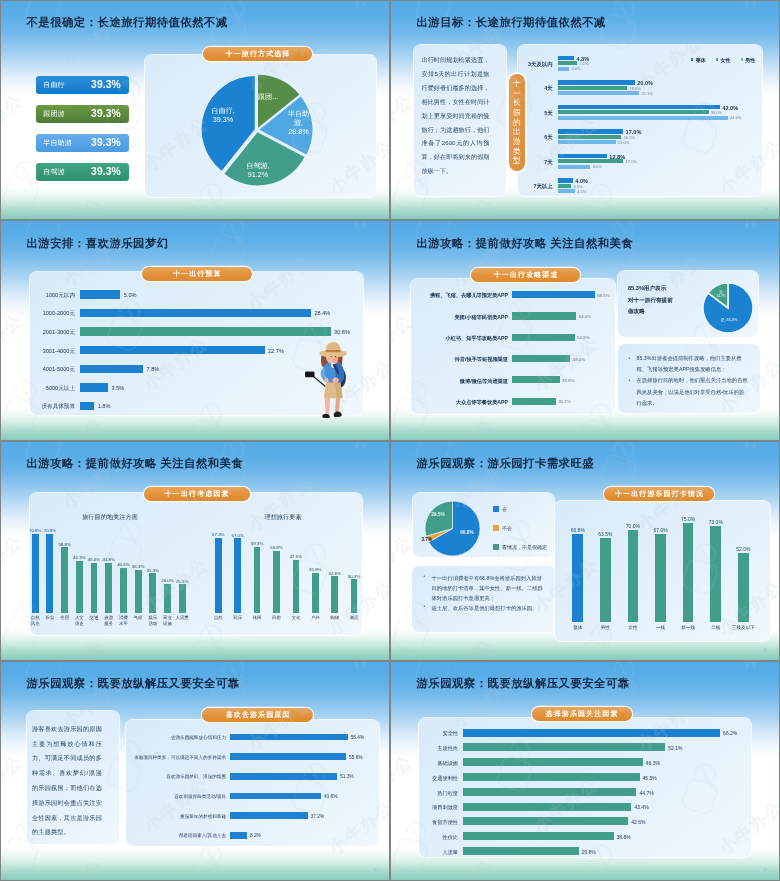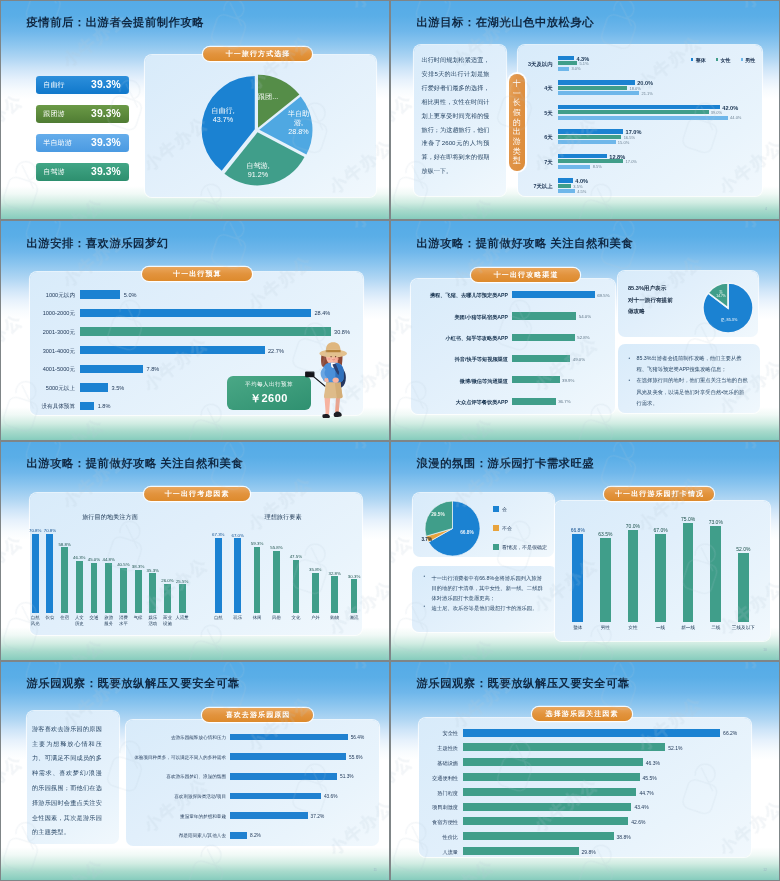--- a/index.html
+++ b/index.html
@@ -76,21 +76,21 @@
 
 </style>
 </head>
 <body>
 
 <div class="grid">
 
   <div class="slide">
     <div class="bg"></div>
     <div class="sl">
-      <div class="s-title">疫情前后：出游者会提前制作攻略</div>
+      <div class="s-title">不是很确定：长途旅行期待值依然不减</div>
 
       <div class="badge b-blue" style="top:75px">
         <span class="bl">自由行</span>
         <span class="bv">39.3%</span>
       </div>
       <div class="badge b-olive" style="top:104px">
         <span class="bl">跟团游</span>
         <span class="bv">39.3%</span>
       </div>
       <div class="badge b-lblue" style="top:133px">
@@ -104,21 +104,21 @@
 
       <div class="card" style="left:144px;top:54px;width:231px;height:142px"></div>
       <div class="pill" style="left:202px;top:46.3px;width:109px">十一旅行方式选择</div>
       <svg class="pie1" style="position:absolute;left:196px;top:69px;width:120px;height:120px" viewBox="0 0 122 122">
           <path d="M 62.035494509634304 58.834878497516314 L 62.035494509634304 4.834878497516314 A 54 54 0 0 1 104.07245879425356 24.939544987818486 Z" fill="#558D48"></path>
           <path d="M 63.38862736529514 60.76663481458624 L 105.4255916499144 26.871301304888412 A 54 54 0 0 1 111.19111817724772 85.88479303076899 Z" fill="#4FA8E2"></path>
           <path d="M 61.49407026104772 63.34859417038113 L 109.2965610730003 88.46675238656388 A 54 54 0 0 1 27.86353011468963 105.59769794151688 Z" fill="#409E8A"></path>
           <path d="M 58.73432448606148 60.208347004338755 L 25.103784339703395 102.45745077547451 A 54 54 0 0 1 58.734324486061475 6.208347004338755 Z" fill="#1B82D2"></path>
         </svg>
     <div class="pielabel" style="left:204px;top:105px;width:36px;">自由行,
-43.7%</div>
+39.3%</div>
         <div class="pielabel" style="left:251px;top:91px;width:32px;">跟团...</div>
         <div class="pielabel" style="left:283px;top:108px;width:29px;">半自助
 游,
 28.8%</div>
         <div class="pielabel" style="left:239px;top:160px;width:36px;">自驾游,
 91.2%</div>
       </div>
     <div class="wm" style="opacity: 0.16;"><svg width="100%" height="100%">
           <defs>
             <pattern id="wmp0" width="132" height="132" patternUnits="userSpaceOnUse" patternTransform="rotate(-38)">
@@ -130,21 +130,21 @@
               <text x="12" y="94" font-size="17" font-family="&quot;Liberation Sans&quot;, sans-serif" letter-spacing="2" fill="none" stroke="#b6c8d6" stroke-width="1.3">小牛办公</text>
             </pattern>
           </defs>
           <rect x="-260" y="-260" width="960" height="780" fill="url(#wmp0)"></rect>
         </svg></div>
   </div>
 
   <div class="slide">
     <div class="bg"></div>
     <div class="sl">
-      <div class="s-title">出游目标：在湖光山色中放松身心</div>
+      <div class="s-title">出游目标：长途旅行期待值依然不减</div>
       <div class="card" style="left:23px;top:44px;width:92px;height:151px"></div>
       <div class="para" style="left:30.5px;top:52px;width:68px;font-size:6.15px;line-height:13.9px;text-align:justify;letter-spacing:0">出行时间规划松紧适宜，安排5天的出行计划是旅行爱好者们最多的选择，相比男性，女性在时间计划上更享受时间充裕的慢旅行；为这趟旅行，他们准备了2600元的人均预算，好在即将到来的假期放纵一下。</div>
       <div class="card" style="left:127px;top:44px;width:244px;height:151px"></div>
       <div class="sidetab" style="left:118px;top:73px;width:15.5px;height:97px">
           <span>十</span>
           <span>一</span>
           <span>长</span>
           <span>假</span>
           <span>的</span>
           <span>出</span>
@@ -226,24 +226,20 @@
         </svg></div>
   </div>
 
   <div class="slide">
     <div class="bg"></div>
     <div class="sl">
       <div class="s-title">出游安排：喜欢游乐园梦幻</div>
       <div class="card" style="left:29px;top:51px;width:333px;height:143px"></div>
       <div class="pill" style="left:140.8px;top:45.7px;width:110px">十一出行预算</div>
       <div class="chart3"></div>
-      <div class="callout" style="left:226px;top:155px;width:84px;height:34px">
-        <span class="c1">平均每人出行预算</span>
-        <span class="c2">￥2600</span>
-      </div>
       <svg class="traveler" style="position:absolute;left:300px;top:119px;width:55px;height:78px" viewBox="0 0 62 88">
           <path d="M40 29 c7.2 1.6 10.6 6.2 10.6 13.2 c0 5.2 -1.6 9 -4.5 11.1 c-2.1 1.5 -4.3 1 -5.1 -1.1 c-1.5 -3.5 -2.2 -20.6 -1 -23.2 z" fill="#24365f"></path>
           <path d="M41.5 43.8 c3.2 .3 5.5 .9 7.2 2" fill="none" stroke="#182a4e" stroke-width="0.9" stroke-linecap="round"></path>
           <path d="M10.8 38.5 L27.2 52.2" fill="none" stroke="#141419" stroke-width="1.2" stroke-linecap="round"></path>
           <path d="M5.6 35.4 h8.6 a1 1 0 0 1 1 1 v4.6 a1 1 0 0 1 -1 1 h-8.6 a1 1 0 0 1 -1 -1 v-4.6 a1 1 0 0 1 1 -1 z" fill="#141419"></path>
           <path d="M38.3 56 c3.8 .8 5.9 3.6 5.9 7.9 l-1.4 14.4 c-.3 2.5 -.1 3.9 .9 5.3 l-3.9 1.4 c-1 -1.4 -1.4 -3.1 -1.3 -5.2 l.9 -14.3 c.1 -3.6 -.6 -6 -2.6 -7.4 z" fill="#eda089"></path>
           <path d="M39.2 81.3 c1.5 -.9 3.8 -.5 5.2 .6 c1.4 1.1 2 2.9 1.2 3.8 c-.8 .9 -6.7 1.6 -7.9 .9 c-1.1 -.6 -.9 -3.1 -.5 -3.9 z" fill="#1d1d23"></path>
           <path d="M31.8 56 c-3.8 .8 -5.6 3.7 -5.4 8.2 l1.2 15.3 c.2 2.4 .1 3.6 -.4 4.6 l3.9 .5 c.5 -1.6 .7 -3 .8 -5.1 l1.1 -15.2 c.1 -4.4 -.2 -6.8 -1.2 -8.3 z" fill="#f7b3a0"></path>
           <path d="M27.4 83.6 c1.5 -.4 3.6 .1 4.5 1.2 c.8 1 1 2.4 .2 3 c-.8 .6 -6.5 .5 -7.4 -.2 c-.9 -.7 -.6 -2.9 -.2 -3.5 z" fill="#1d1d23"></path>
           <path d="M28.9 43.8 h14.9 l3.0 19.8 c.2 1.3 -.5 2 -1.8 2 h-17.3 c-1.3 0 -2 -.7 -1.8 -2 z" fill="#debb89"></path>
@@ -450,21 +446,21 @@
               <text x="12" y="94" font-size="17" font-family="&quot;Liberation Sans&quot;, sans-serif" letter-spacing="2" fill="none" stroke="#b6c8d6" stroke-width="1.3">小牛办公</text>
             </pattern>
           </defs>
           <rect x="-260" y="-260" width="960" height="780" fill="url(#wmp4)"></rect>
         </svg></div>
   </div>
 
   <div class="slide">
     <div class="bg"></div>
     <div class="sl">
-      <div class="s-title">浪漫的氛围：游乐园打卡需求旺盛</div>
+      <div class="s-title">游乐园观察：游乐园打卡需求旺盛</div>
       <div class="card" style="left:22px;top:51px;width:141px;height:64px"></div>
       <svg class="pie6" style="position:absolute;left:33px;top:58px;width:57px;height:57px" viewBox="0 0 57 57">
           <path d="M 28.5 28.5 L 28.5 1 A 27.5 27.5 0 1 1 4.569946746588055 42.05000189257804 Z" fill="#1B82D2" stroke="#eef5fb" stroke-width="0.7"></path>
           <path d="M 28.5 28.5 L 4.569946746588055 42.05000189257804 A 27.5 27.5 0 0 1 2.0919236438840727 36.172255416078826 Z" fill="#E8A33D" stroke="#eef5fb" stroke-width="0.7"></path>
           <path d="M 28.5 28.5 L 2.0919236438840727 36.172255416078826 A 27.5 27.5 0 0 1 28.49999999999997 1 Z" fill="#409E8A" stroke="#eef5fb" stroke-width="0.7"></path>
         </svg>
       <div class="legend6">
           <div style="position:absolute;left:102px;top:64px;width:6px;height:6px;background:#1B82D2;"></div>
           <div style="position:absolute;left:111px;top:64.5px;font-size:5px;color:#1c3454;white-space:nowrap;">会</div>
           <div style="position:absolute;left:102px;top:83px;width:6px;height:6px;background:#E8A33D;"></div>

